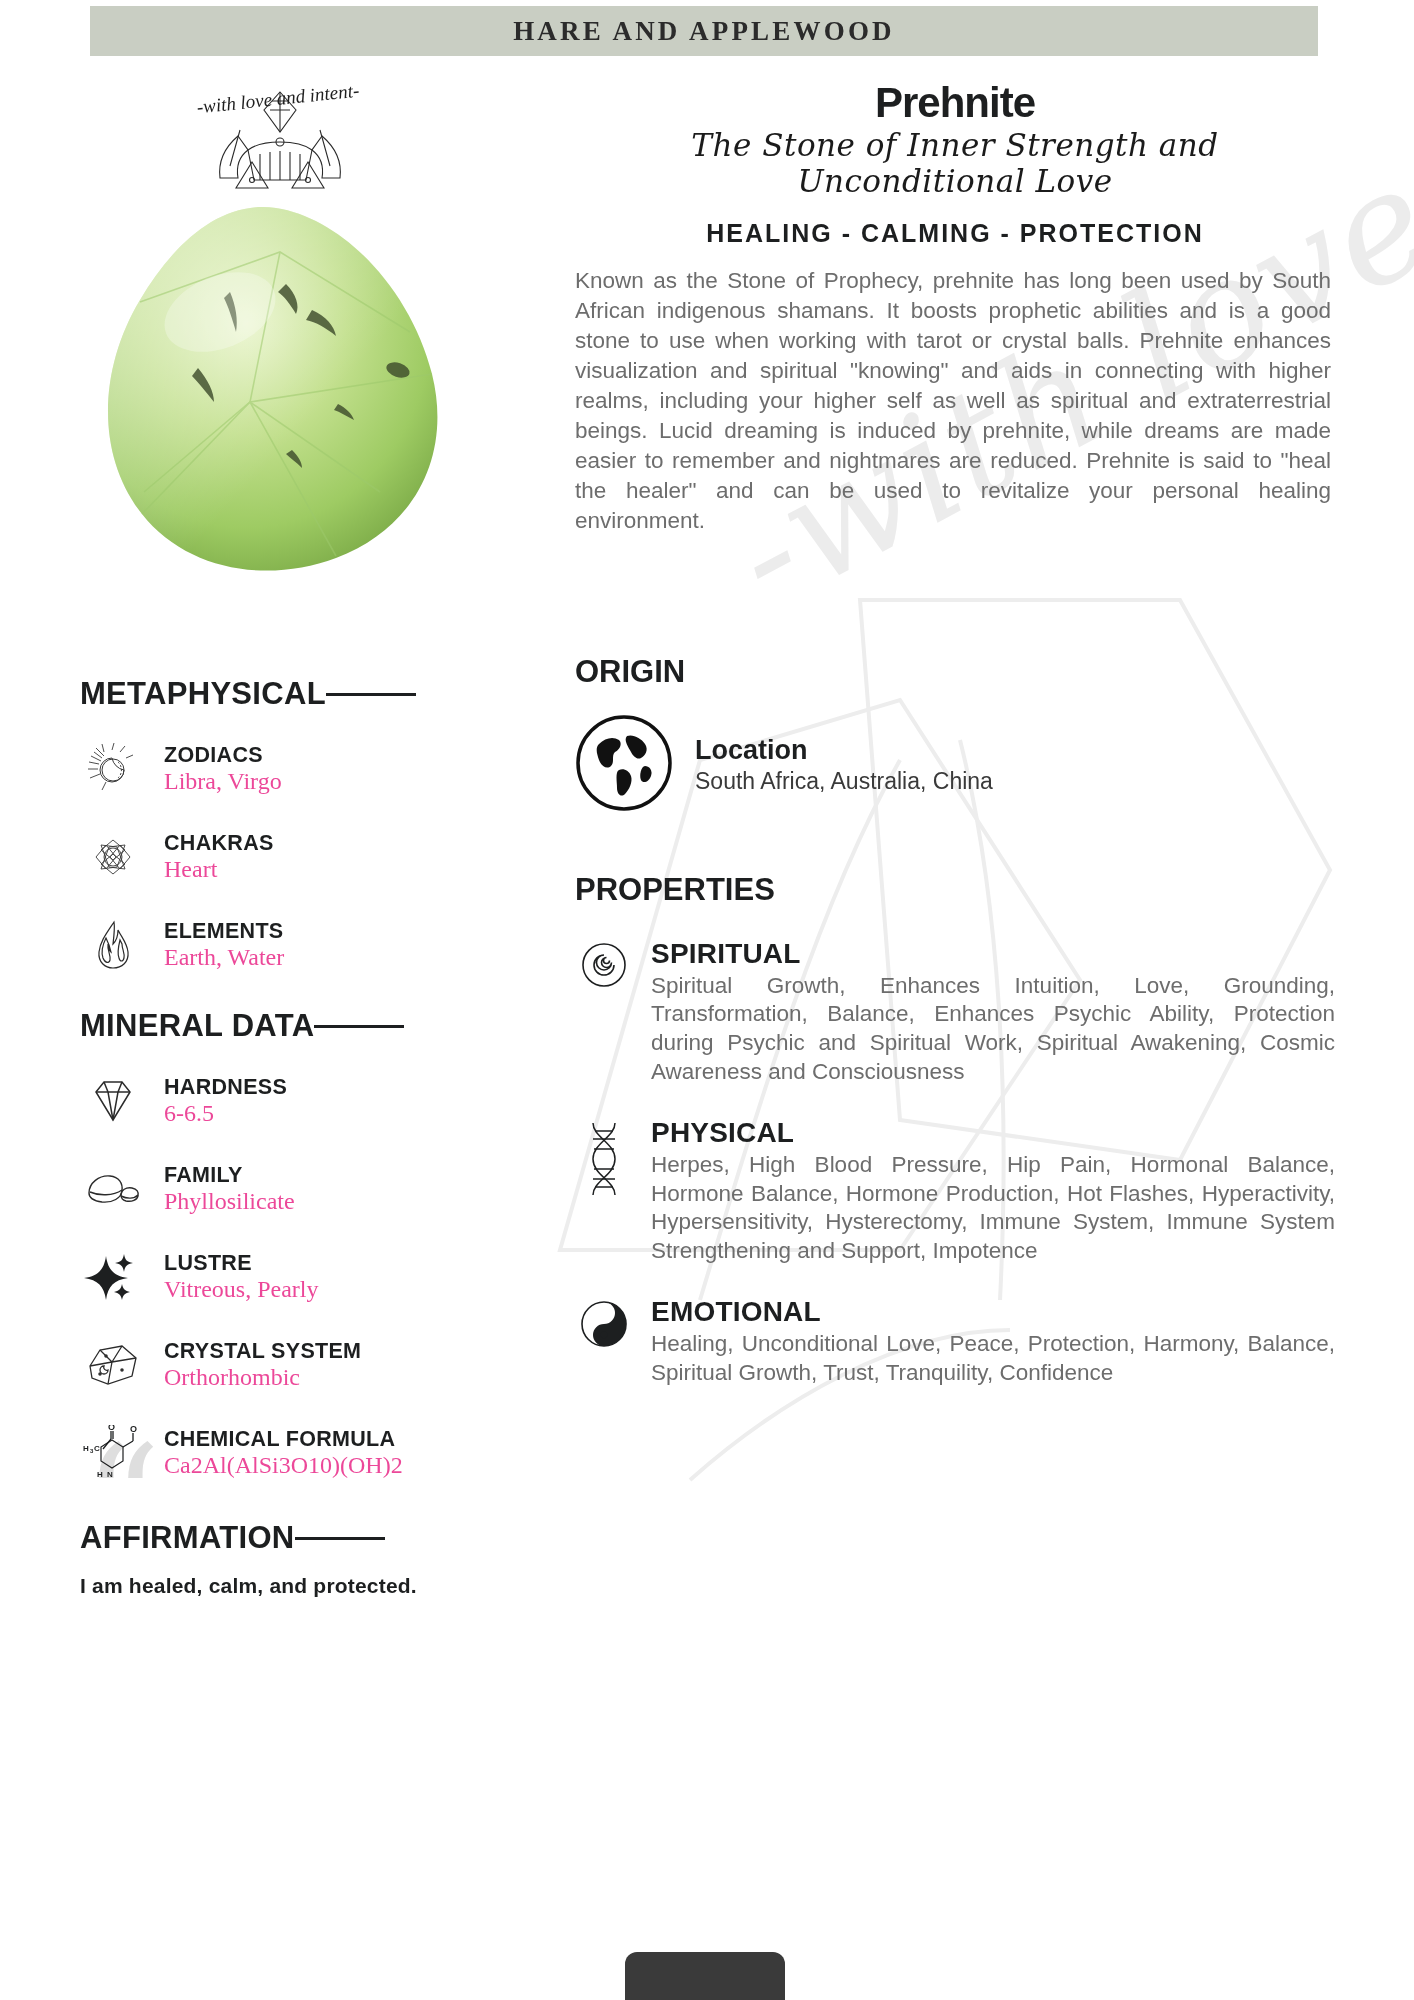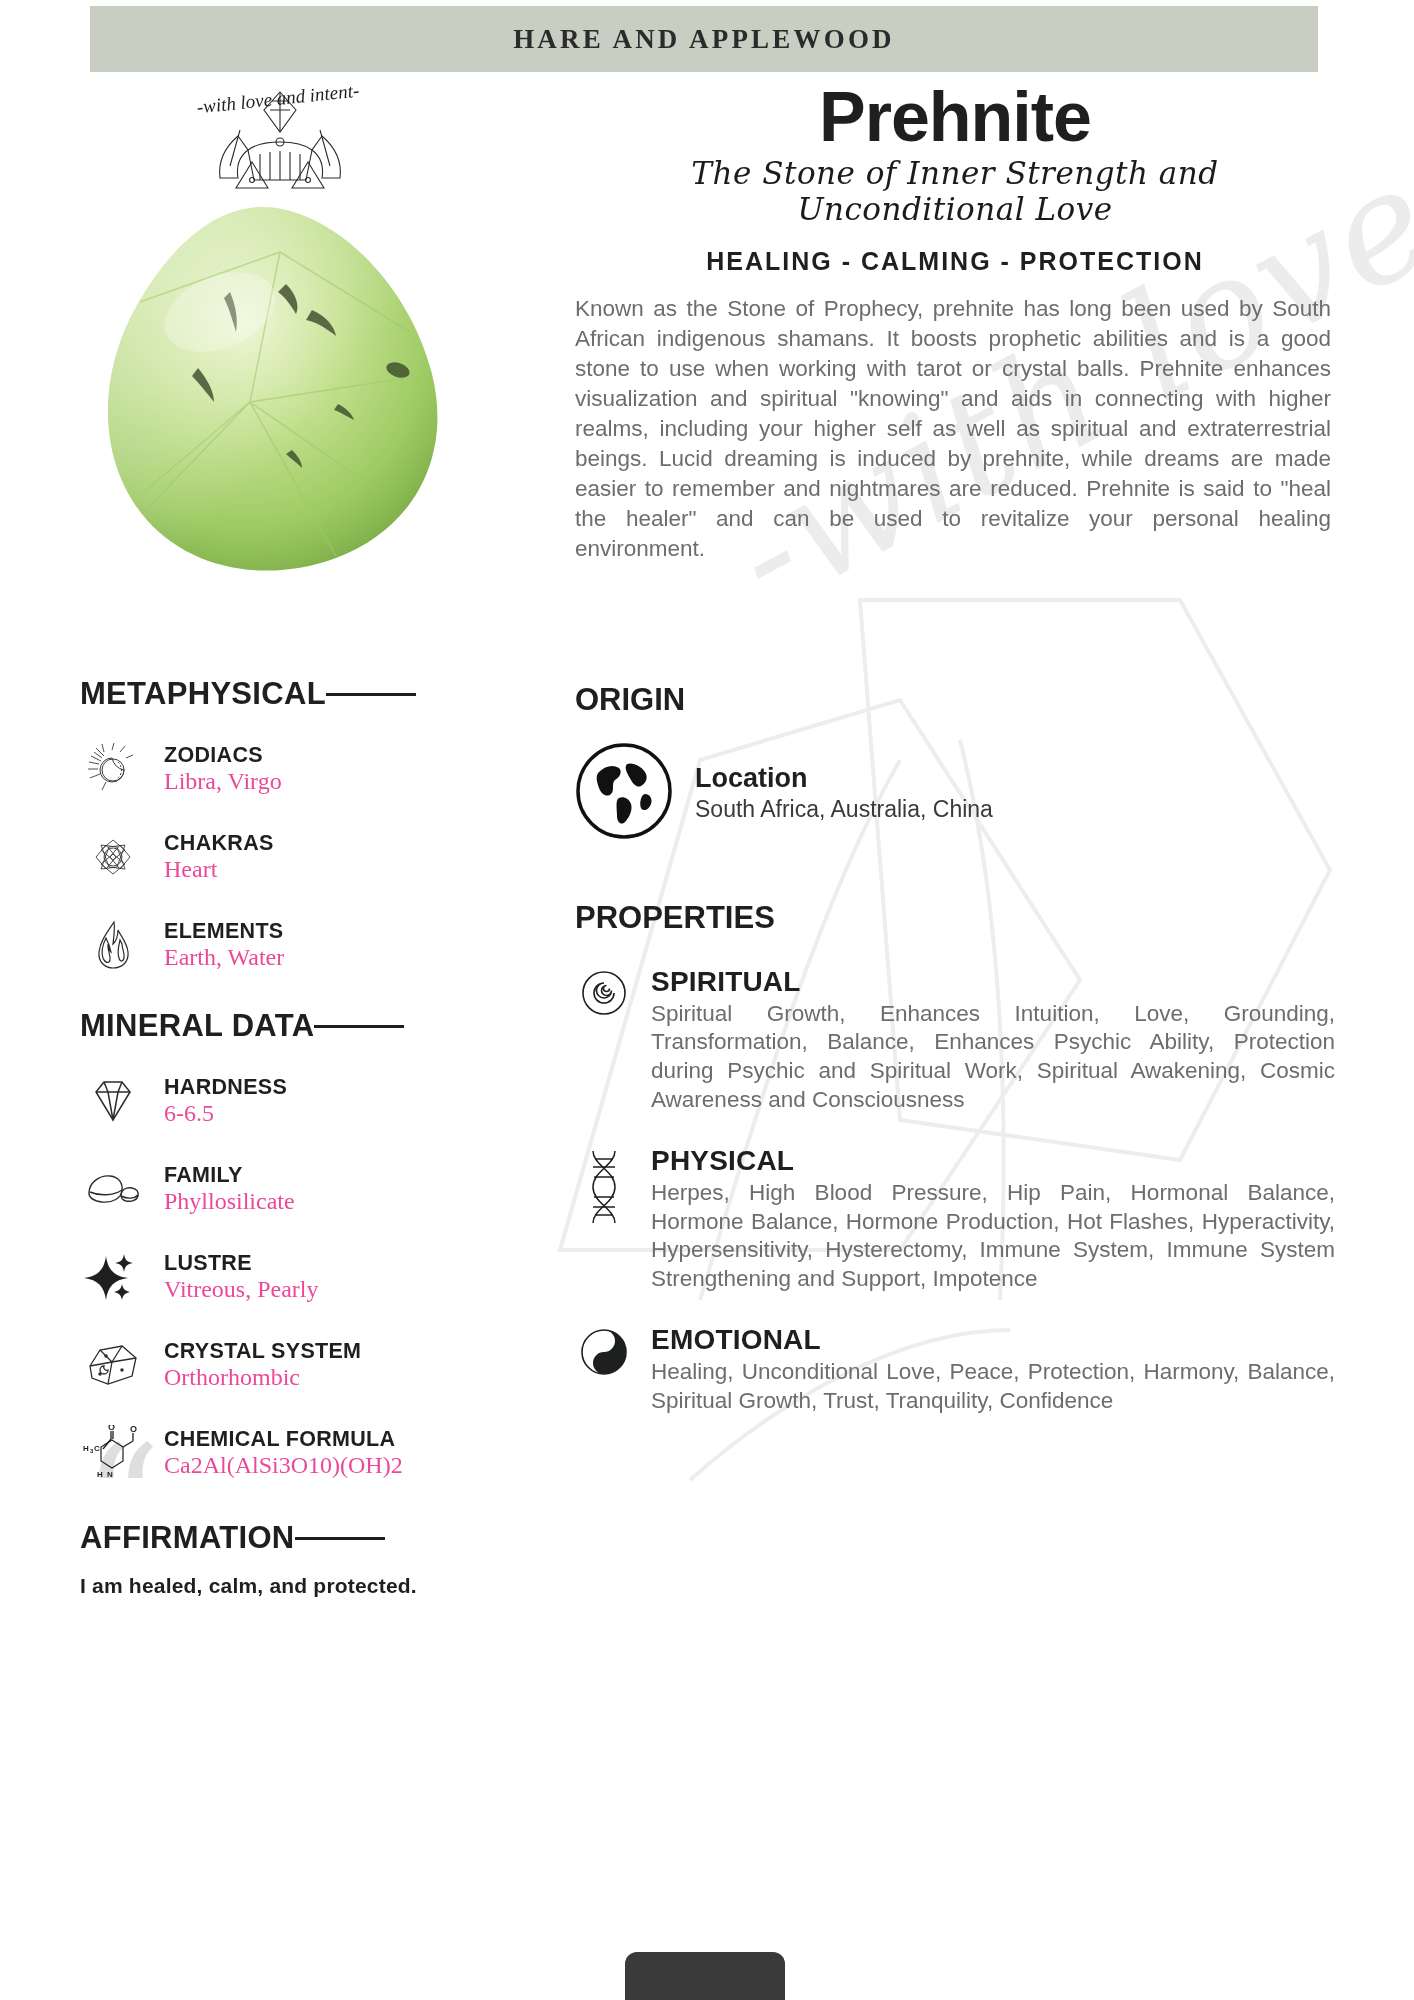--- a/index.html
+++ b/index.html
@@ -18,21 +18,21 @@
   }
   .wm-text {
     position: absolute; left: 700px; top: 300px;
     font-family: "DejaVu Serif", serif;
     font-size: 150px; color: #ececec; font-style: italic;
     transform: rotate(-28deg); white-space: nowrap; letter-spacing: 2px;
   }
 
   
   .header-band {
-    position: absolute; left: 90px; top: 6px; width: 1228px; height: 66px;
+    position: absolute; left: 90px; top: 6px; width: 1228px; height: 50px;
     background: #c9cec3; display: flex; align-items: center; justify-content: center;
     z-index: 3;
   }
   .brand {
     font-family: "Liberation Serif", serif;
     font-size: 27px; font-weight: 700; letter-spacing: 3.2px; color: #2b2b2b;
   }
 
   
   .col-left { position: absolute; left: 80px; top: 70px; width: 400px; z-index: 2; }
@@ -47,21 +47,21 @@
   }
 
   
   .stone {
     position: relative; width: 400px; height: 400px; margin: -8px auto 0;
   }
   .stone svg { display:block; }
 
   
   .title {
-    font-size: 70px; font-weight: 800; color: #1d1f20; letter-spacing: -1px;
+    font-size: 42px; font-weight: 800; color: #1d1f20; letter-spacing: -1px;
     text-align:center; line-height: 1.0; margin-top: 12px;
   }
   .subtitle {
     font-family: "DejaVu Serif", serif; font-style: italic;
     font-size: 31px; color: #1b1b1b; text-align: center; line-height: 1.15;
     margin-top: 4px; letter-spacing: .5px;
   }
   .tagline {
     text-align:center; font-size: 25px; font-weight: 700; letter-spacing: 2px;
     color:#1d1f20; margin-top: 20px;

